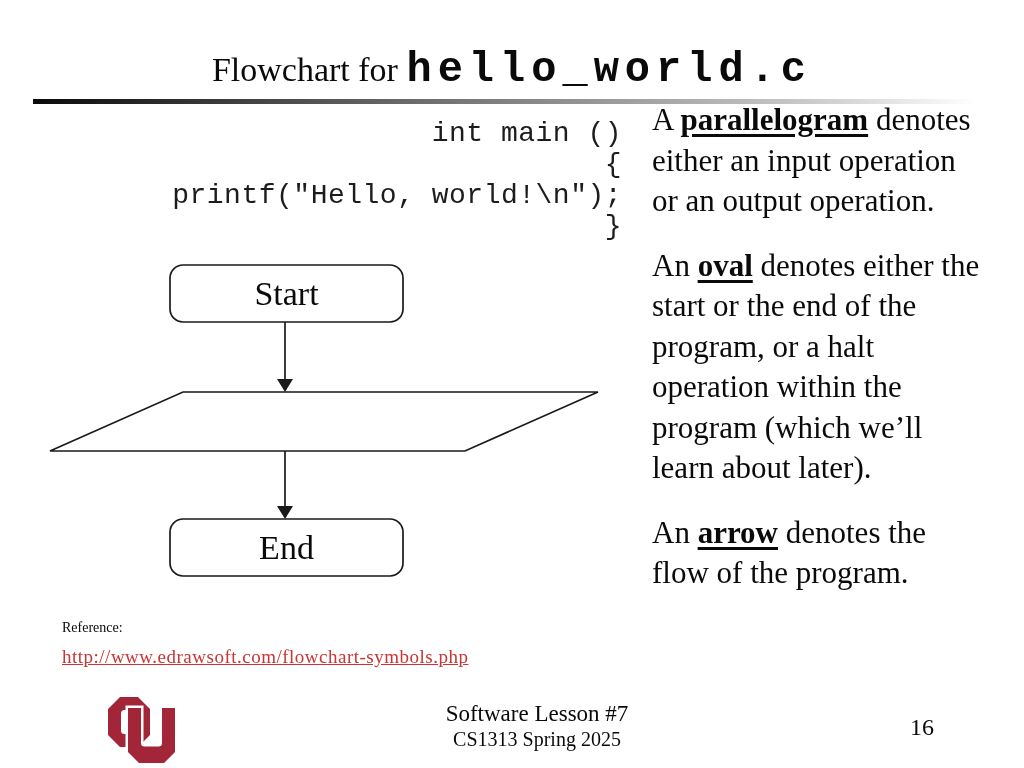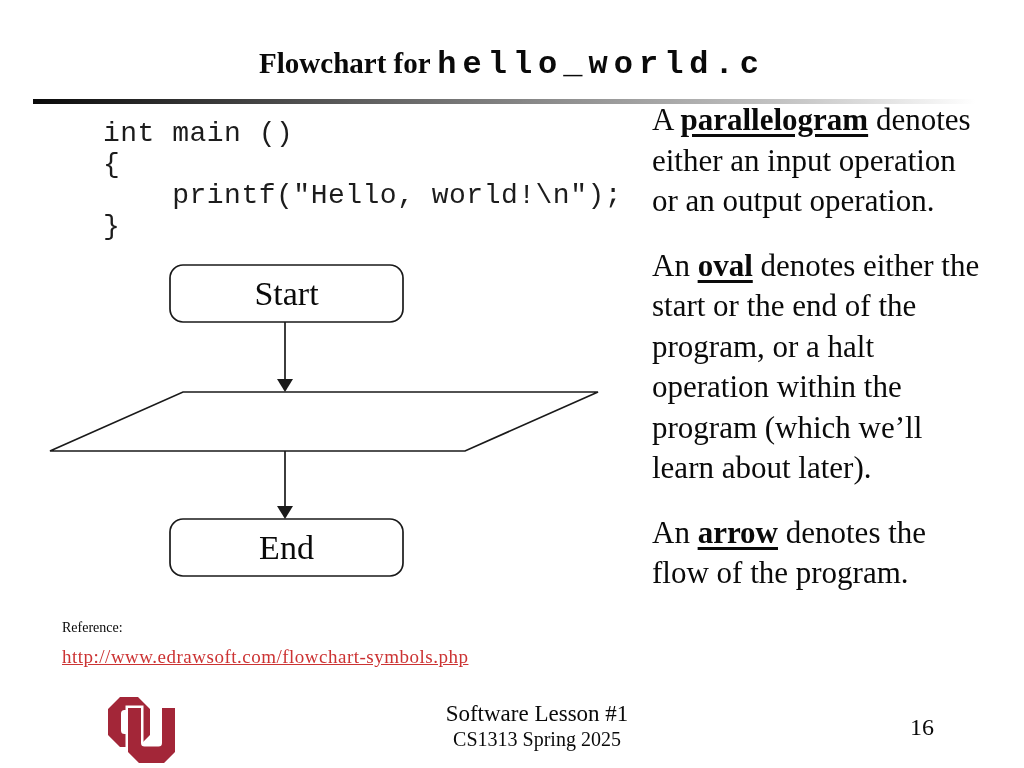--- a/index.html
+++ b/index.html
@@ -1,28 +1,28 @@
 <!DOCTYPE html>
 <html style="--link: #CC3333; --crimson: #A32638;"><head>
 <meta charset="utf-8">
 <style>
   html,body{margin:0;padding:0;background:#fff;}
   .slide{position:relative;width:1024px;height:768px;background:#ffffff;overflow:hidden;
          font-family:"Liberation Serif",serif;color:#0a0a0a;}
 
   
   .title{position:absolute;top:46px;left:0;width:1024px;text-align:center;white-space:nowrap;}
-  .title .t-serif{font-family:"Liberation Serif",serif;font-weight:bold;font-size:29px;}
-  .title .t-code{font-family:"Liberation Mono",monospace;font-weight:bold;font-size:32px;letter-spacing:6px;}
+  .title .t-serif{font-family:"Liberation Serif",serif;font-weight:normal;font-size:34px;}
+  .title .t-code{font-family:"Liberation Mono",monospace;font-weight:bold;font-size:42px;letter-spacing:6px;}
   .rule{position:absolute;top:99px;left:33px;width:962px;height:5px;
         background:linear-gradient(to right,#0a0a0a 0%,#555 30%,#8f8f8f 55%,#c8c8c8 80%,#ffffff 98%);}
 
   
   .code{position:absolute;left:103px;top:118px;font-family:"Liberation Mono",monospace;
-        font-size:28px;line-height:31px;letter-spacing:0.5px;color:#1c1c1c;}
+        font-size:28px;line-height:31px;letter-spacing:0.5px;color:#1c1c1c;text-align:right;}
   .code .code-line{white-space:pre;}
 
   
   .flow-svg{position:absolute;left:40px;top:258px;}
   .flow-label{position:absolute;text-align:center;color:#0a0a0a;}
   .lbl-start{left:170px;top:265px;width:233px;height:57px;line-height:57px;font-size:34px;border-radius:14px;}
   .lbl-output{left:143px;top:403px;width:340px;height:36px;line-height:36px;font-size:24px;}
   .lbl-end{left:170px;top:519px;width:233px;height:57px;line-height:57px;font-size:34px;}
 
   
@@ -82,18 +82,18 @@
   <a class="ref-link" href="#">http://www.edrawsoft.com/flowchart-symbols.php</a>
 
   <svg class="logo" width="80" height="76" viewBox="0 0 80 76">
     <path fill="currentColor" fill-rule="evenodd" d="M20,5 L38,5 L50,17 L50,43 L38,55 L20,55 L8,43 L8,17 Z
              M24.5,18 L33.5,18 Q37,18 37,21.5 L37,38.5 Q37,42 33.5,42 L24.5,42 Q21,42 21,38.5 L21,21.5 Q21,18 24.5,18 Z"></path>
     <path fill="none" stroke="#ffffff" stroke-width="5" d="M28,16 L41,16 L41,51 Q41,54.5 44.5,54.5 L58.5,54.5 Q62,54.5 62,51 L62,16 L75,16 L75,60 L64,71 L39,71 L28,60 Z"></path>
     <path fill="currentColor" d="M28,16 L41,16 L41,51 Q41,54.5 44.5,54.5 L58.5,54.5 Q62,54.5 62,51 L62,16 L75,16 L75,60 L64,71 L39,71 L28,60 Z"></path>
   </svg>
 
   <div class="footer">
-    <div class="f1">Software Lesson #1</div>
+    <div class="f1">Software Lesson #7</div>
     <div class="f2">CS1313 Spring 2025</div>
   </div>
   <div class="page-number">16</div>
 
 </div>
 
 </body></html>

